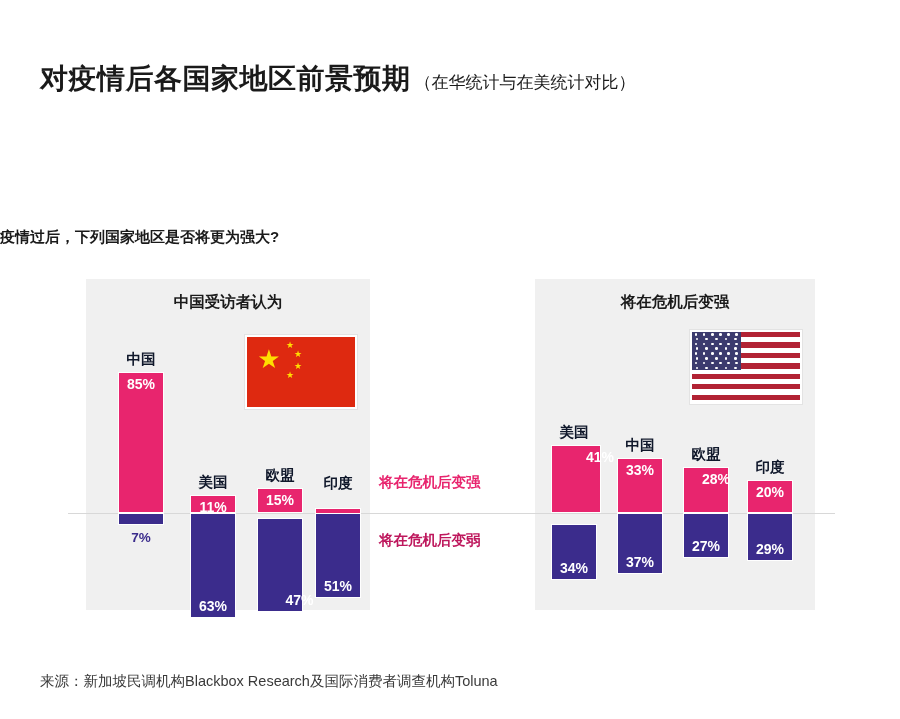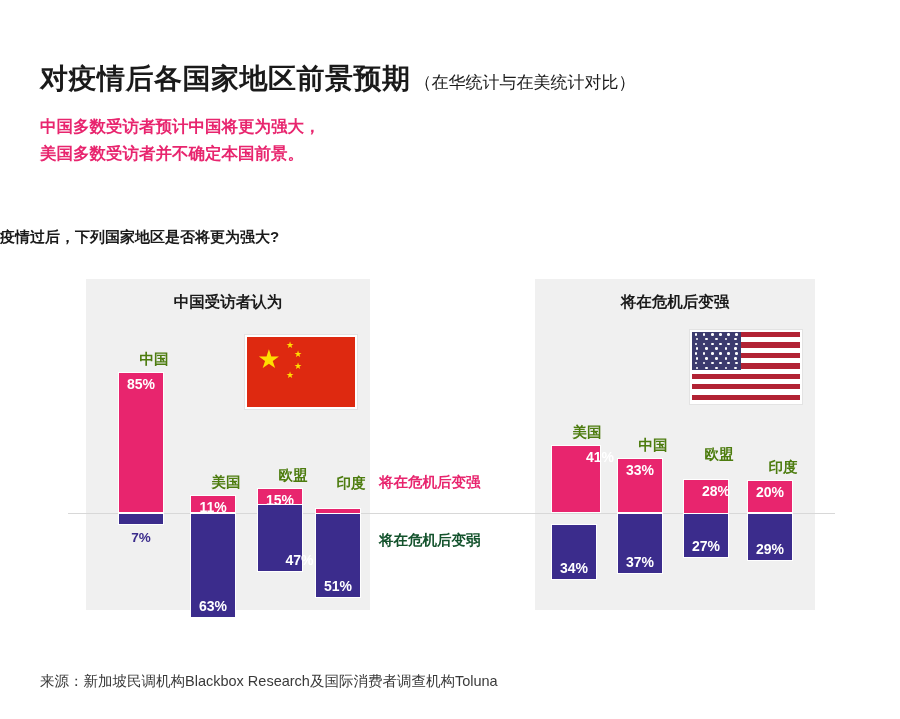--- a/index.html
+++ b/index.html
@@ -88,22 +88,22 @@
   
   .baseline {
     position: absolute; left: 68px; top: 513px; width: 767px; height: 1px;
     background: #d8d8d8;
   }
 
   
   .bar-group { position: absolute; }
   .bar-label {
     position: absolute; width: 120%; left: -10%;
-    text-align: right;
-    font-size: 14.5px; font-weight: bold; color: #4d7c0f;
+    text-align: center;
+    font-size: 14.5px; font-weight: bold; color: #0f172a;
     white-space: nowrap;
   }
   .seg {
     position: absolute; left: 0; width: 100%;
     border: 1px solid #ffffff;
     display: flex; align-items: flex-start; justify-content: center;
   }
   .seg.pos { background: #E8256E; }
   .seg.neg { background: #3B2C8C; }
   .seg .val {
@@ -120,44 +120,40 @@
 
   
   .legend { position: absolute; }
   .legend-pos {
     left: 379px; top: 473px;
     font-size: 14.5px; font-weight: bold; color: #E8256E;
     white-space: nowrap;
   }
   .legend-neg {
     left: 379px; top: 531px;
-    font-size: 14.5px; font-weight: bold; color: #14532d;
+    font-size: 14.5px; font-weight: bold; color: #be185d;
     white-space: nowrap;
   }
 
   
   .source {
     position: absolute; left: 40px; top: 672px;
     font-size: 14.5px; color: #3a3a3a; white-space: nowrap;
   }
 </style>
 </head>
 <body>
 
 <div id="infographic">
 
   <div class="title-row">
     <span class="title-main">对疫情后各国家地区前景预期</span>
     <span class="title-sub">（在华统计与在美统计对比）</span>
   </div>
 
-  <div class="deck">
-    <div>中国多数受访者预计中国将更为强大，</div>
-    <div>美国多数受访者并不确定本国前景。</div>
-  </div>
 
   <div class="question">疫情过后，下列国家地区是否将更为强大?</div>
 
   <div class="panel left">
     <div class="panel-title">中国受访者认为</div>
   </div>
 
   <div class="panel right">
     <div class="panel-title">将在危机后变强</div>
   </div>
@@ -262,21 +258,21 @@
         </div>
         <div class="seg neg" style="top: 18.26px; height: 104.58px;">
           <span class="val">63%</span>
         </div>
       </div>
       <div class="bar-group" style="left: 257px; top: 488.1px; width: 46px; height: 102.92px;">
         <div class="bar-label" style="top: -22px;">欧盟</div>
         <div class="seg pos" style="top: 0px; height: 24.9px;">
           <span class="val">15%</span>
         </div>
-        <div class="seg neg" style="top: 16px; height: 68px; padding-left: 39px;">
+        <div class="seg neg" style="top: 30px; height: 94px; padding-left: 39px;">
           <span class="val">47%</span>
         </div>
       </div>
       <div class="bar-group" style="left: 315px; top: 496.4px; width: 46px; height: 101.26px;">
         <div class="bar-label" style="top: -22px;">印度</div>
         <div class="seg pos" style="top: 12px; height: 18px;">
           <span class="val">10%</span>
         </div>
         <div class="seg neg" style="top: 16.6px; height: 84.66px;">
           <span class="val">51%</span>
@@ -295,21 +291,21 @@
         <div class="bar-label" style="top: -22px;">中国</div>
         <div class="seg pos" style="top: 0px; height: 54.78px;">
           <span class="val">33%</span>
         </div>
         <div class="seg neg" style="top: 54.78px; height: 61.42px;">
           <span class="val">37%</span>
         </div>
       </div>
       <div class="bar-group" style="left: 683px; top: 466.52px; width: 46px; height: 91.3px;">
         <div class="bar-label" style="top: -22px;">欧盟</div>
-        <div class="seg pos" style="top: 12px; height: 46.48px; padding-left: 20px;">
+        <div class="seg pos" style="top: 0px; height: 46.48px; padding-left: 20px;">
           <span class="val">28%</span>
         </div>
         <div class="seg neg" style="top: 46.48px; height: 44.82px;">
           <span class="val">27%</span>
         </div>
       </div>
       <div class="bar-group" style="left: 747px; top: 479.8px; width: 46px; height: 81.34px;">
         <div class="bar-label" style="top: -22px;">印度</div>
         <div class="seg pos" style="top: 0px; height: 33.2px;">
           <span class="val">20%</span>

